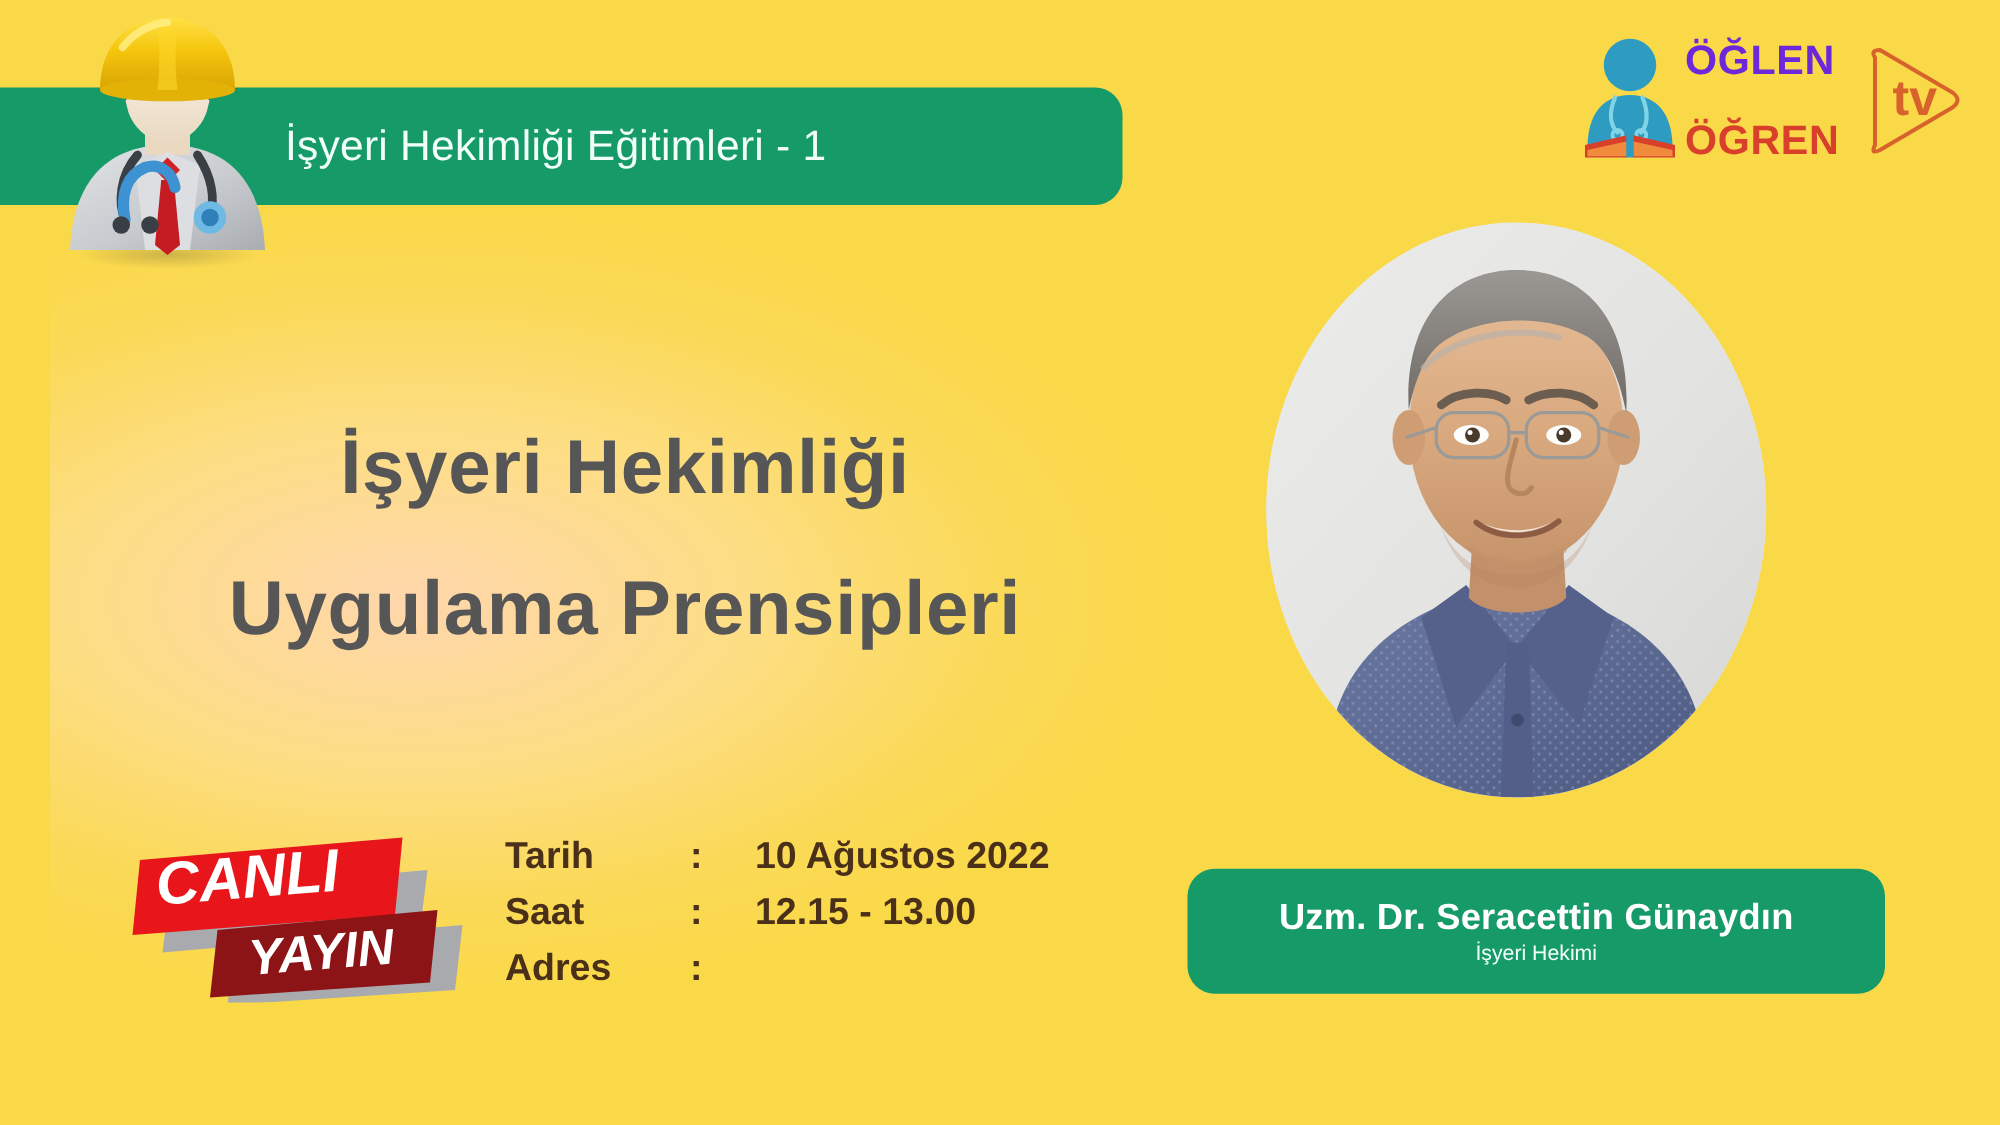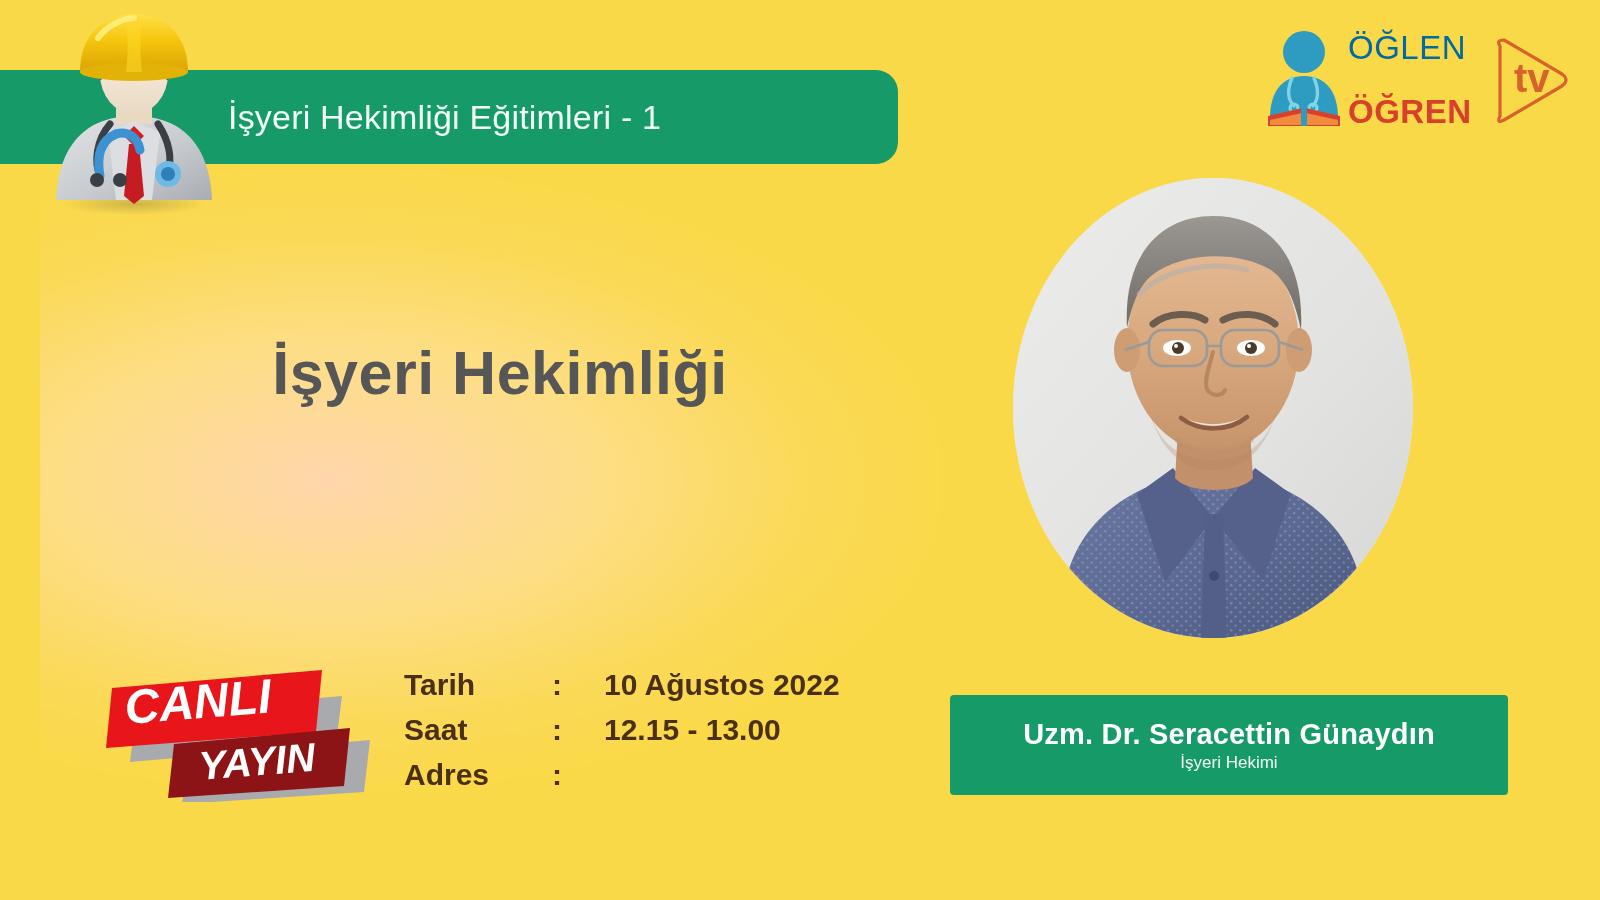--- a/index.html
+++ b/index.html
@@ -61,22 +61,22 @@
     display:flex; align-items:center;
   }
   .brand-mark{ width:76px; height:104px; flex:0 0 auto; }
   .brand-words{
     display:flex; flex-direction:column;
     justify-content:center;
     margin-left:6px;
     line-height:0.98;
   }
   .brand-line1{
-    font-size:33px; font-weight:400; letter-spacing:0.5px;
-    color:#0369a1;
+    font-size:33px; font-weight:700; letter-spacing:0.5px;
+    color:#6d28d9;
   }
   .brand-line2{
     font-size:33px; font-weight:700; letter-spacing:0.5px;
     color:#d8402c;
     margin-top:32px;
   }
   .brand-tv{ margin-left:8px; width:96px; height:92px; flex:0 0 auto; }
 
   
   .headline{
@@ -124,21 +124,21 @@
     background:#e6e6e4;
   }
   .portrait svg{ display:block; }
 
   
   .nameplate{
     position:absolute;
     left:950px; top:695px;
     width:558px; height:100px;
     background:#159a68;
-    border-radius:4px;
+    border-radius:22px;
     display:flex; flex-direction:column;
     align-items:center; justify-content:center;
   }
   .nameplate .sp-name{
     color:#ffffff; font-size:29px; font-weight:700;
     letter-spacing:0.2px; white-space:nowrap;
   }
   .nameplate .sp-role{
     color:#f3fff9; font-size:17px; font-weight:400;
     margin-top:2px; white-space:nowrap;
@@ -237,20 +237,21 @@
     <div class="brand-tv">
       <svg viewBox="0 0 96 92" width="96" height="92" aria-hidden="true">
         <path d="M20 12 Q16 6 24 6 L82 40 Q90 46 82 52 L24 86 Q16 90 20 82 Z" fill="none" stroke="#d8622c" stroke-width="3.2" stroke-linejoin="round"></path>
         <text x="34" y="58" font-family="'Liberation Sans', sans-serif" font-size="40" font-weight="700" fill="#d8622c">tv</text>
       </svg>
     </div>
   </div>
 
   <div class="headline">
     <span class="hl-line">İşyeri Hekimliği</span>
+    <span class="hl-line">Uygulama Prensipleri</span>
   </div>
 
   <div class="live-badge">
     <svg viewBox="0 0 282 150" width="282" height="150" aria-hidden="true">
 
       <polygon points="44,62 250,44 244,92 38,110" fill="#a9aaae"></polygon>
       <polygon points="96,104 278,88 272,140 90,152" fill="#a9aaae"></polygon>
 
       <polygon points="20,36 230,18 224,80 14,96" fill="#e8161a"></polygon>
 

